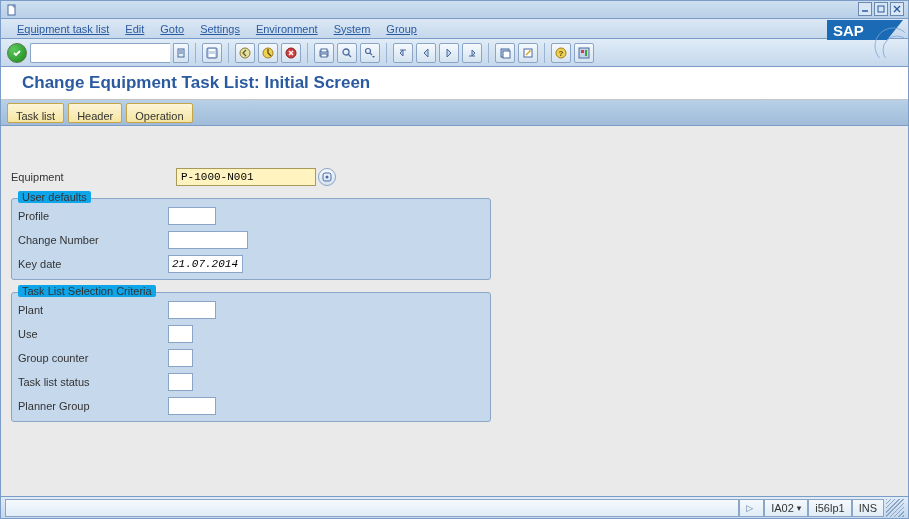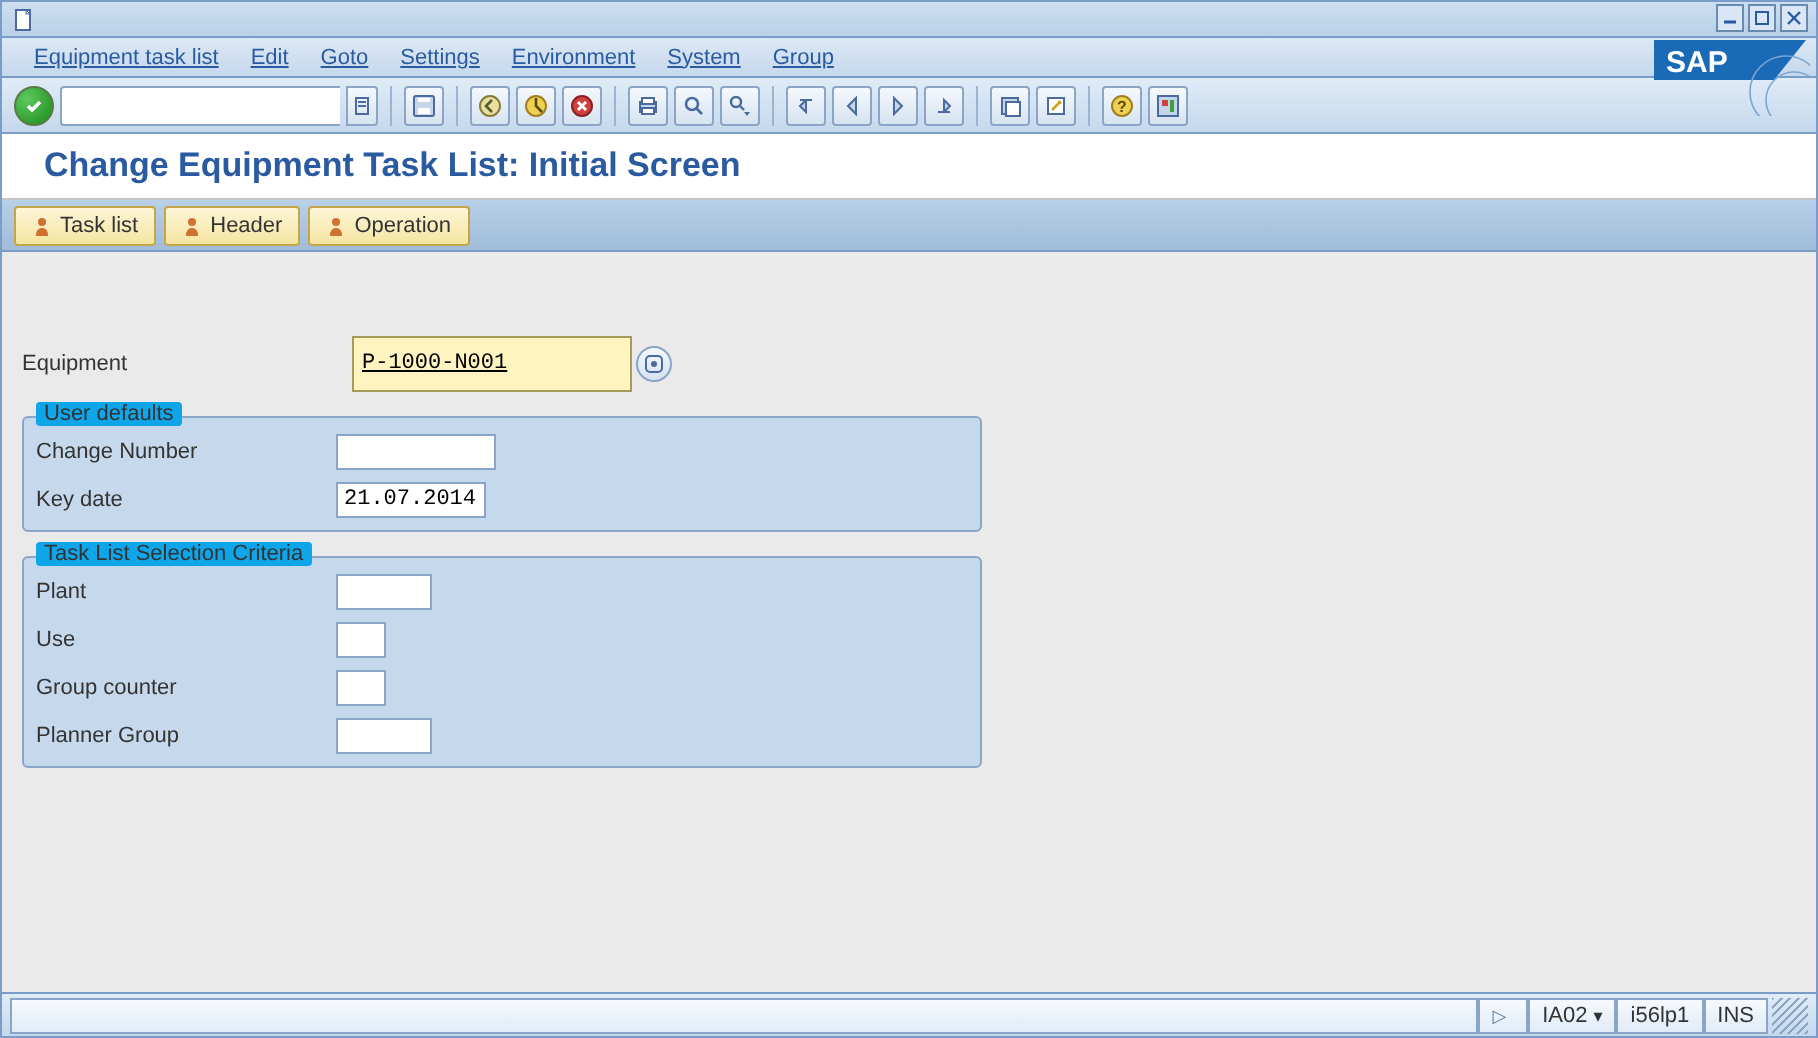--- a/index.html
+++ b/index.html
@@ -13,37 +13,37 @@
     .menubar { background: linear-gradient(#dce8f5, #c5d8ec); height: 20px; display: flex; align-items: center; padding: 0 8px; border-bottom: 1px solid #7a9cc6; }
     .menu-item { color: #2a5aa0; padding: 0 8px; cursor: pointer; text-decoration: underline; font-size: 11px; }
     .toolbar { background: linear-gradient(#e0ecf7, #c5d8ec); height: 28px; display: flex; align-items: center; padding: 0 6px; gap: 3px; border-bottom: 1px solid #7a9cc6; }
     .tb-btn { width: 20px; height: 20px; border: 1px solid #8aa5c5; background: linear-gradient(#f5f9fd, #d5e3f0); border-radius: 2px; display: inline-flex; align-items: center; justify-content: center; cursor: pointer; font-size: 11px; }
     .tb-green { background: radial-gradient(circle at 30% 30%, #5dc95d, #1a8a1a); border-radius: 50%; width: 20px; height: 20px; border: 1px solid #5a7a4a; color: white; font-weight: bold; }
     .tb-input { height: 20px; width: 140px; background: #fff; border: 1px solid #8aa5c5; border-right: none; border-radius: 2px 0 0 2px; padding: 0 4px; }
     .tb-dropdown-btn { width: 16px; height: 20px; border: 1px solid #8aa5c5; background: linear-gradient(#f5f9fd,#d5e3f0); border-radius: 0 2px 2px 0; display:inline-flex; align-items:center; justify-content:center; font-size:8px; cursor:pointer; }
     .tb-sep { width: 1px; height: 20px; background: #9ab4d2; margin: 0 3px; }
     .screen-title { background: #fff; padding: 6px 21px; font-size: 17px; font-weight: bold; color: #2a5aa0; border-bottom: 1px solid #c5c5c5; }
     .app-toolbar { background: linear-gradient(#b8d0e8, #a0bcd8); height: 26px; display: flex; align-items: center; padding: 0 6px; gap: 4px; border-bottom: 1px solid #7a9cc6; }
-    .app-btn { display: flex; align-items: center; gap: 4px; padding: 2px 8px; background: linear-gradient(#fdf5d8, #f5e5a0); border: 1px solid #c5a54a; border-radius: 2px; cursor: pointer; font-size: 11px; height: 20px; }
+    .app-btn { display: flex; align-items: center; gap: 4px; padding: 2px 8px; background: linear-gradient(#fdf5d8, #f5e5a0); border: 1px solid #c5a54a; border-radius: 2px; cursor: pointer; font-size: 11px; height: 20px; flex-direction: column; }
     .person-icon { width: 10px; height: 10px; }
     .content { flex: 1; background: #eaeaea; padding: 8px 10px; overflow: auto; }
     .form-row { display: flex; align-items: center; margin-bottom: 6px; margin-top: 34px; }
     .form-label { width: 165px; font-size: 11px; }
-    .eq-input { width: 140px; height: 28px; background: #fff4c0; border: 1px solid #a89a5a; padding: 0 4px; font-family: 'Courier New', monospace; font-size: 11px; text-decoration: underline; }
+    .eq-input { width: 140px; height: 18px; background: #fff4c0; border: 1px solid #a89a5a; padding: 0 4px; font-family: 'Courier New', monospace; font-size: 11px; }
     .search-help { width: 18px; height: 18px; background: linear-gradient(#f5f9fd,#d5e3f0); border: 1px solid #8aa5c5; border-radius: 50%; margin-left: 2px; display: inline-flex; align-items: center; justify-content: center; cursor: pointer; font-size: 9px; }
     .groupbox { border: 1px solid #8aa5c5; background: #c5d8ec; border-radius: 3px; margin-top: 12px; padding: 4px; width: 480px; position: relative; }
     .groupbox-title { position: absolute; top: -8px; left: 6px; background: #0ea5e9; padding: 0 4px; font-size: 11px; color: #333; border-radius: 2px; }
     .gb-row { display: flex; align-items: center; height: 22px; margin-top:2px; }
     .gb-row:first-of-type { margin-top: 6px; }
     .gb-label { width: 152px; font-size: 11px; padding-left: 2px; }
     .gb-input { height: 18px; border: 1px solid #8aa5c5; background: #fff; padding: 0 3px; font-size: 11px; }
     .gb-input.w40 { width: 48px; }
     .gb-input.w80 { width: 80px; }
     .gb-input.w25 { width: 25px; }
-    .gb-input.date { width: 75px; font-family: 'Courier New', monospace; text-align: left; }
+    .gb-input.date { width: 75px; font-family: 'Courier New', monospace; text-align: left; font-style: italic; }
     .statusbar { height: 22px; background: linear-gradient(#e0ecf7,#c5d8ec); border-top: 1px solid #7a9cc6; display: flex; align-items: center; padding: 0 4px; gap: 0; }
     .status-cell { border: 1px solid #8aa5c5; height: 18px; display: flex; align-items: center; padding: 0 6px; font-size: 11px; background: linear-gradient(#f5f9fd,#e0ecf7); }
     .status-left { flex: 1; }
     .status-arrow { font-size: 9px; color: #5a7aa0; margin-right:4px; }
     .status-icon { font-size:9px; margin-left:3px;}
     .corner { width: 18px; height: 18px; margin-left: 2px; background: repeating-linear-gradient(135deg,#8aa5c5 0,#8aa5c5 1px,transparent 1px,transparent 3px); }
   </style>
 </head>
 <body>
 
@@ -246,20 +246,24 @@
         <svg width="10" height="10">
             <rect x="1" y="1" width="8" height="8" rx="2" fill="none" stroke="#4a6aa0"></rect>
             <circle cx="5" cy="5" r="1.5" fill="#4a6aa0"></circle>
           </svg>
       </div>
     </div>
 
     <div class="groupbox">
       <div class="groupbox-title">User defaults</div>
       <div class="gb-row">
+        <span class="gb-label">Profile</span>
+        <input class="gb-input w40" value="" style="">
+      </div>
+      <div class="gb-row">
         <span class="gb-label">Change Number</span>
         <input class="gb-input w80" value="" style="">
       </div>
       <div class="gb-row">
         <span class="gb-label">Key date</span>
         <input class="gb-input date" value="21.07.2014" style="">
       </div>
     </div>
 
     <div class="groupbox">
@@ -267,20 +271,24 @@
       <div class="gb-row">
         <span class="gb-label">Plant</span>
         <input class="gb-input w40" value="" style="">
       </div>
       <div class="gb-row">
         <span class="gb-label">Use</span>
         <input class="gb-input w25" value="" style="">
       </div>
       <div class="gb-row">
         <span class="gb-label">Group counter</span>
+        <input class="gb-input w25" value="" style="">
+      </div>
+      <div class="gb-row">
+        <span class="gb-label">Task list status</span>
         <input class="gb-input w25" value="" style="">
       </div>
       <div class="gb-row">
         <span class="gb-label">Planner Group</span>
         <input class="gb-input w40" value="" style="">
       </div>
     </div>
   </div>
 
   <div class="statusbar">

